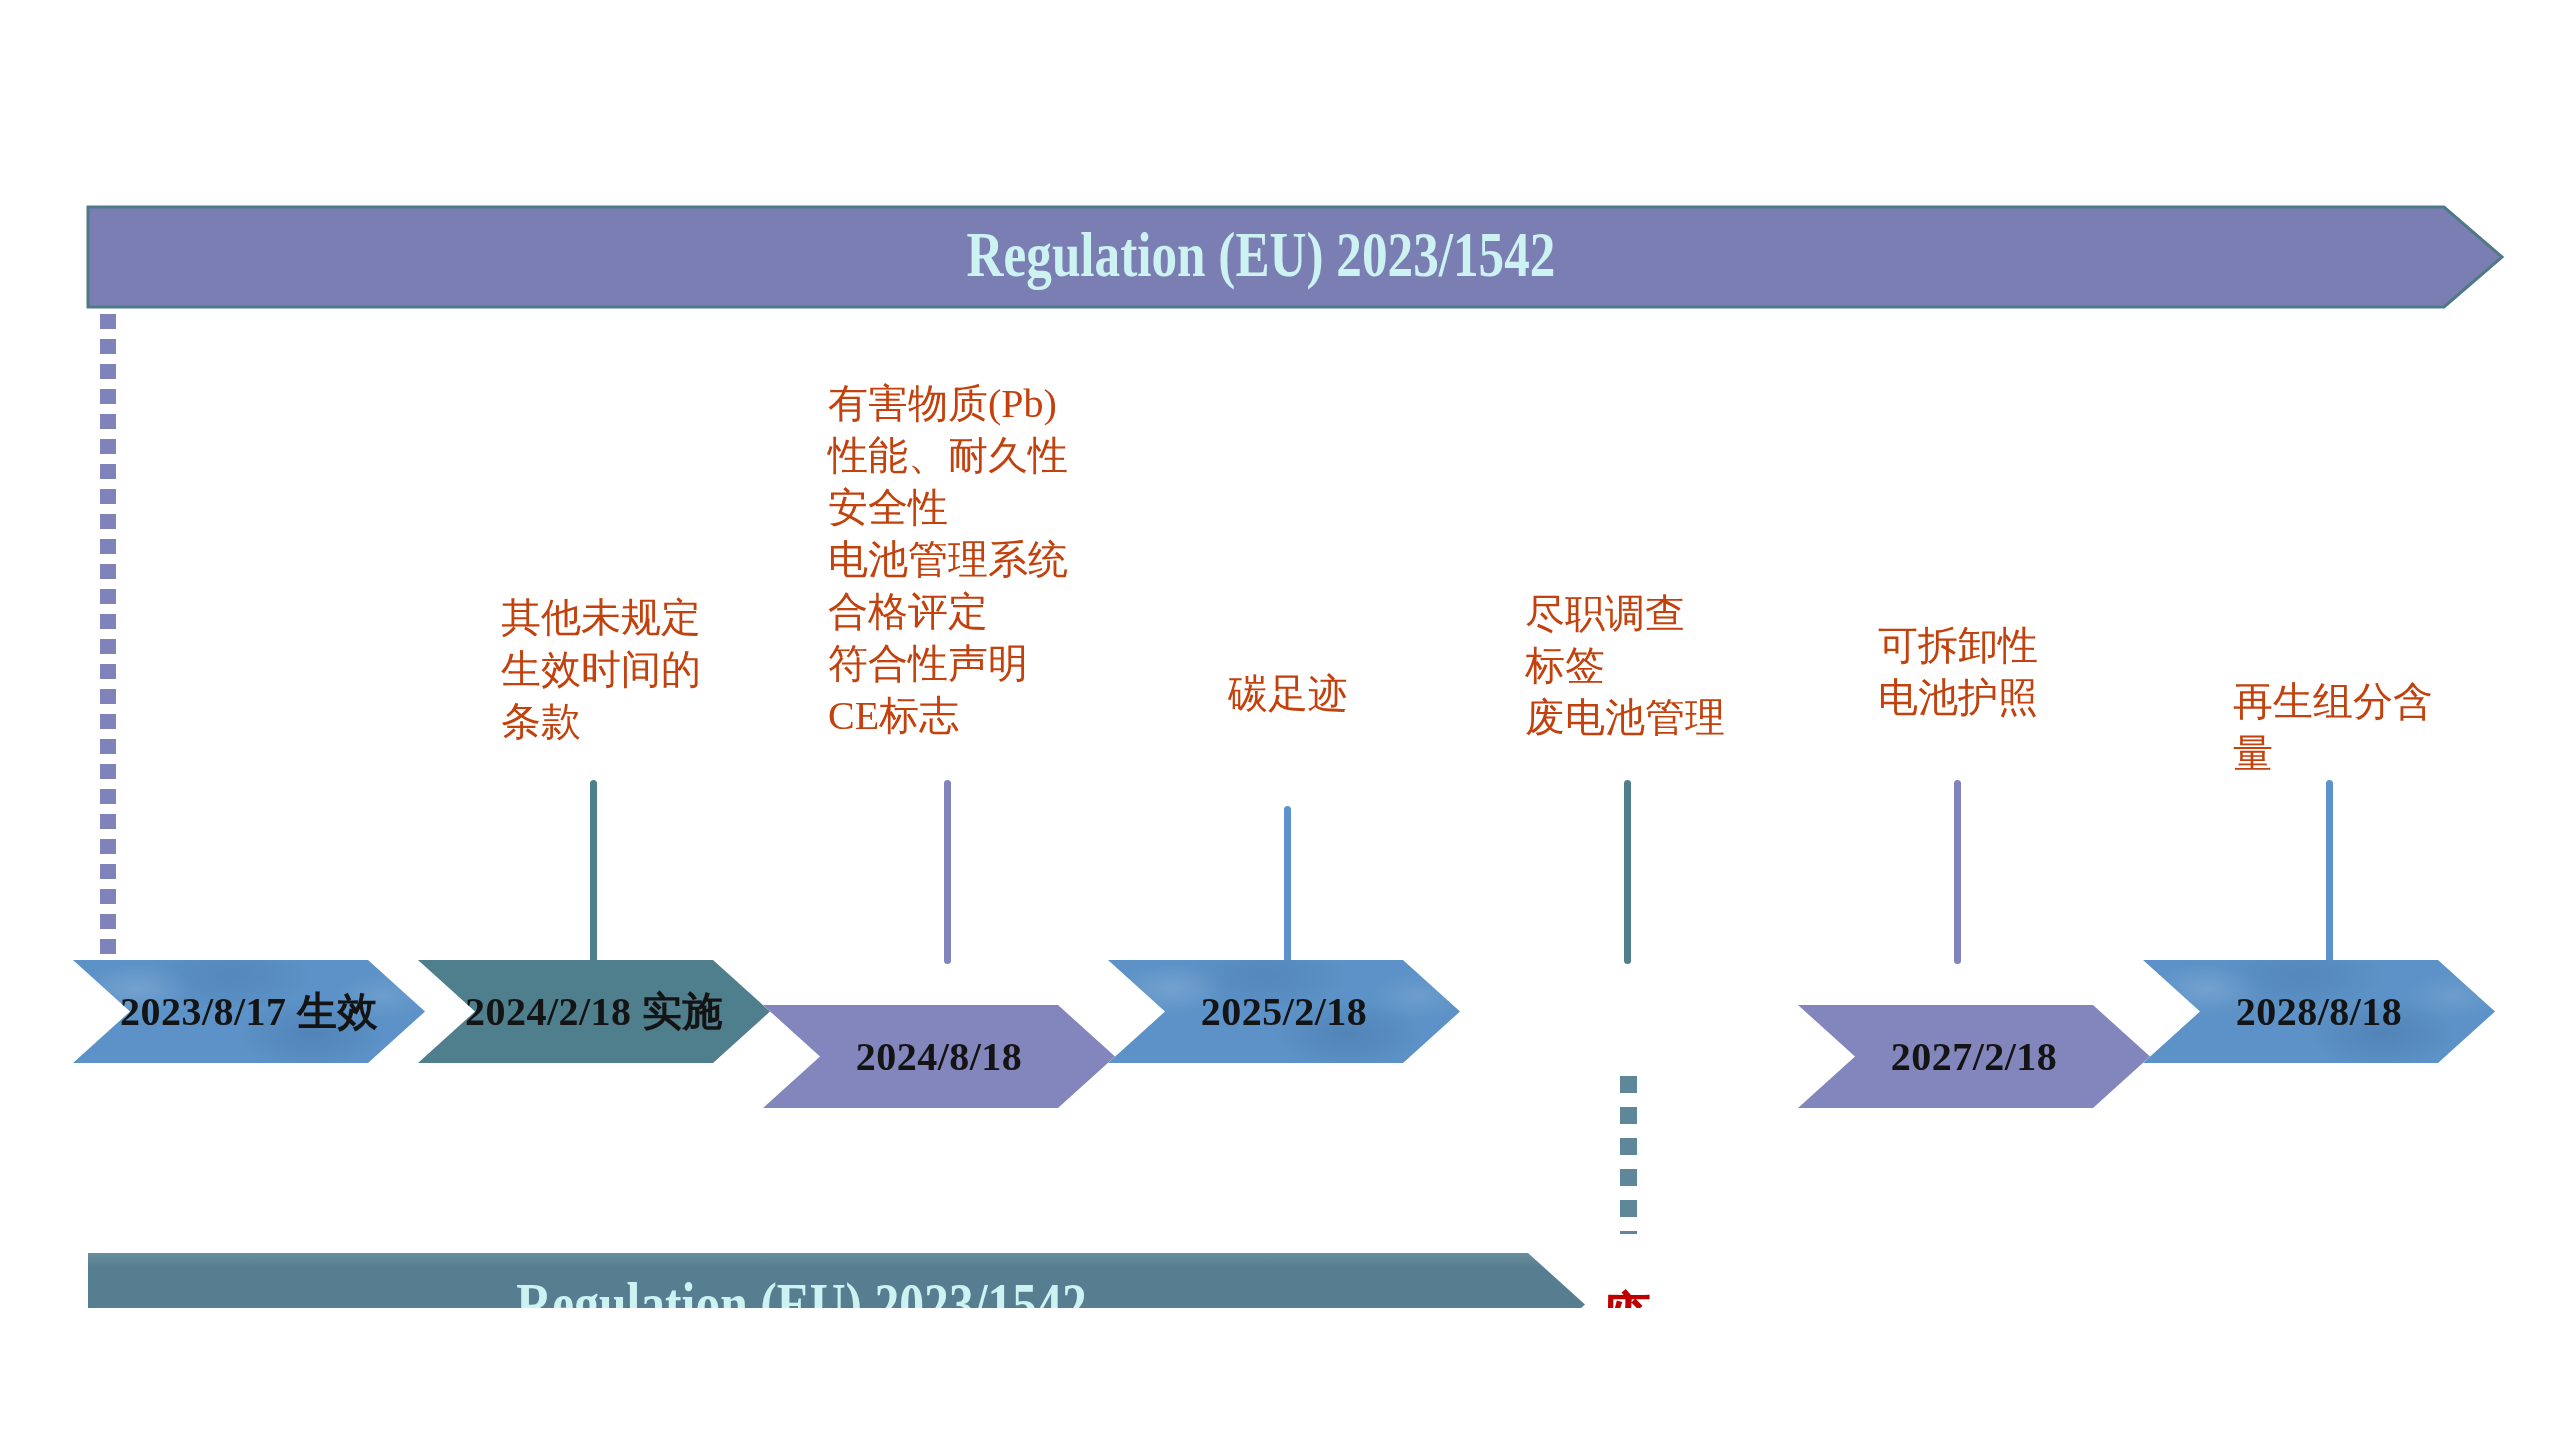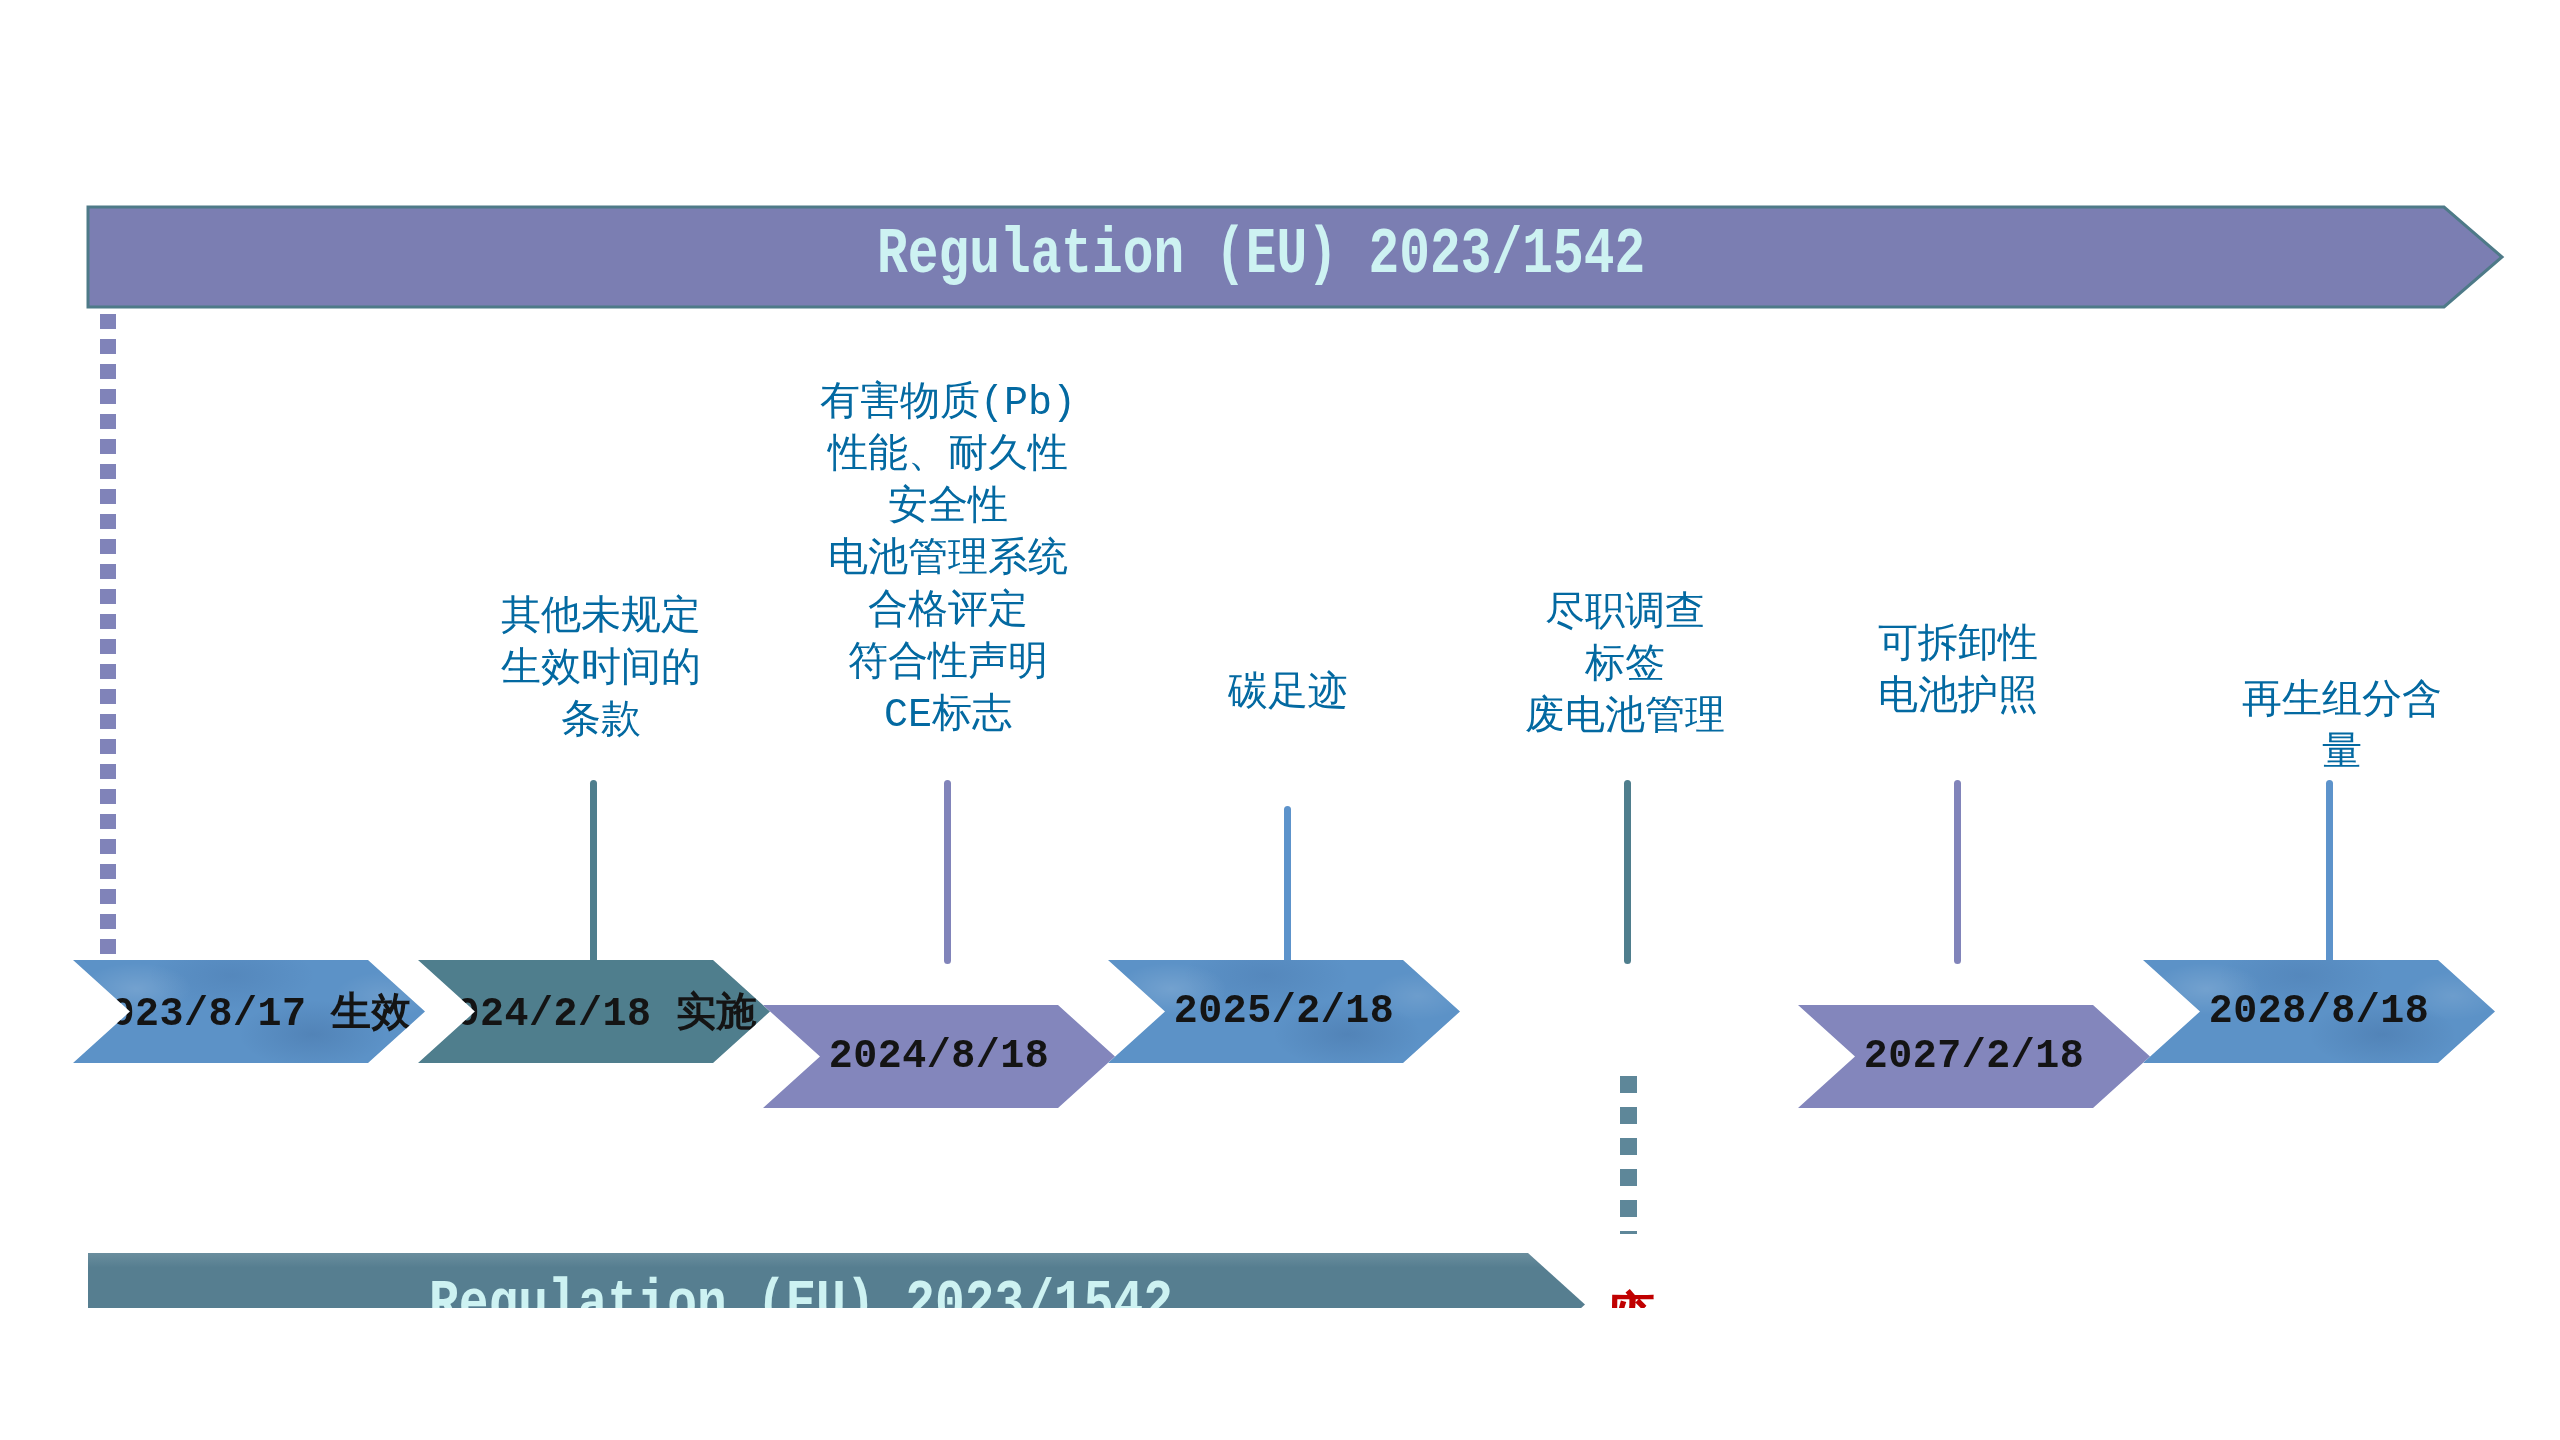--- a/index.html
+++ b/index.html
@@ -1,18 +1,18 @@
 <!DOCTYPE html>
 <html><head>
 <meta charset="utf-8">
 <style>
   html,body{margin:0;padding:0;background:#ffffff;}
   #canvas{
     position:relative;width:2560px;height:1308px;background:#ffffff;overflow:hidden;
-    font-family:Liberation Mono, monospace;
+    font-family:Liberation Serif, serif;
     --banner-purple:#7b7eb2; --banner-border:#4e7a88; --banner-text:#cdf2f2;
     --chev-blue:#5c92c7; --chev-teal:#4f7e8d; --chev-purple:#8386bc;
     --bottom-teal:#567e90; --repeal-red:#c00000; --ink:#141414;
   }
   
   .banner-top{position:absolute;left:86px;top:204px;width:2420px;height:106px;}
   .banner-top-text{
     position:absolute;left:86px;top:204px;width:2420px;height:102px;
     display:flex;align-items:center;justify-content:center;padding-right:70px;box-sizing:border-box;
     color:var(--banner-text);font-size:64px;font-weight:700;white-space:nowrap;
@@ -23,21 +23,21 @@
     position:absolute;left:100px;top:314px;width:16px;height:644px;
     background:repeating-linear-gradient(to bottom,#8083b9 0 15px,transparent 15px 25px);
   }
   .dashed-teal{
     position:absolute;left:1620px;top:1076px;width:17px;height:158px;
     background:repeating-linear-gradient(to bottom,#5e8799 0 17px,transparent 17px 31px);
   }
   
   .note{
     position:absolute;transform:translateX(-50%);
-    font-size:40px;line-height:52px;color:#0369a1;text-align:center;white-space:pre-line;
+    font-size:40px;line-height:52px;color:#c2410c;white-space:pre-line;
   }
   
   .stem{position:absolute;width:7px;top:780px;height:184px;border-radius:4px;}
   .stem.short{top:806px;height:158px;}
   .stem.teal{background:var(--chev-teal);}
   .stem.purple{background:#8184ba;}
   .stem.blue{background:#5d93cb;}
   
   .chev{
     position:absolute;top:960px;width:352px;height:103px;

